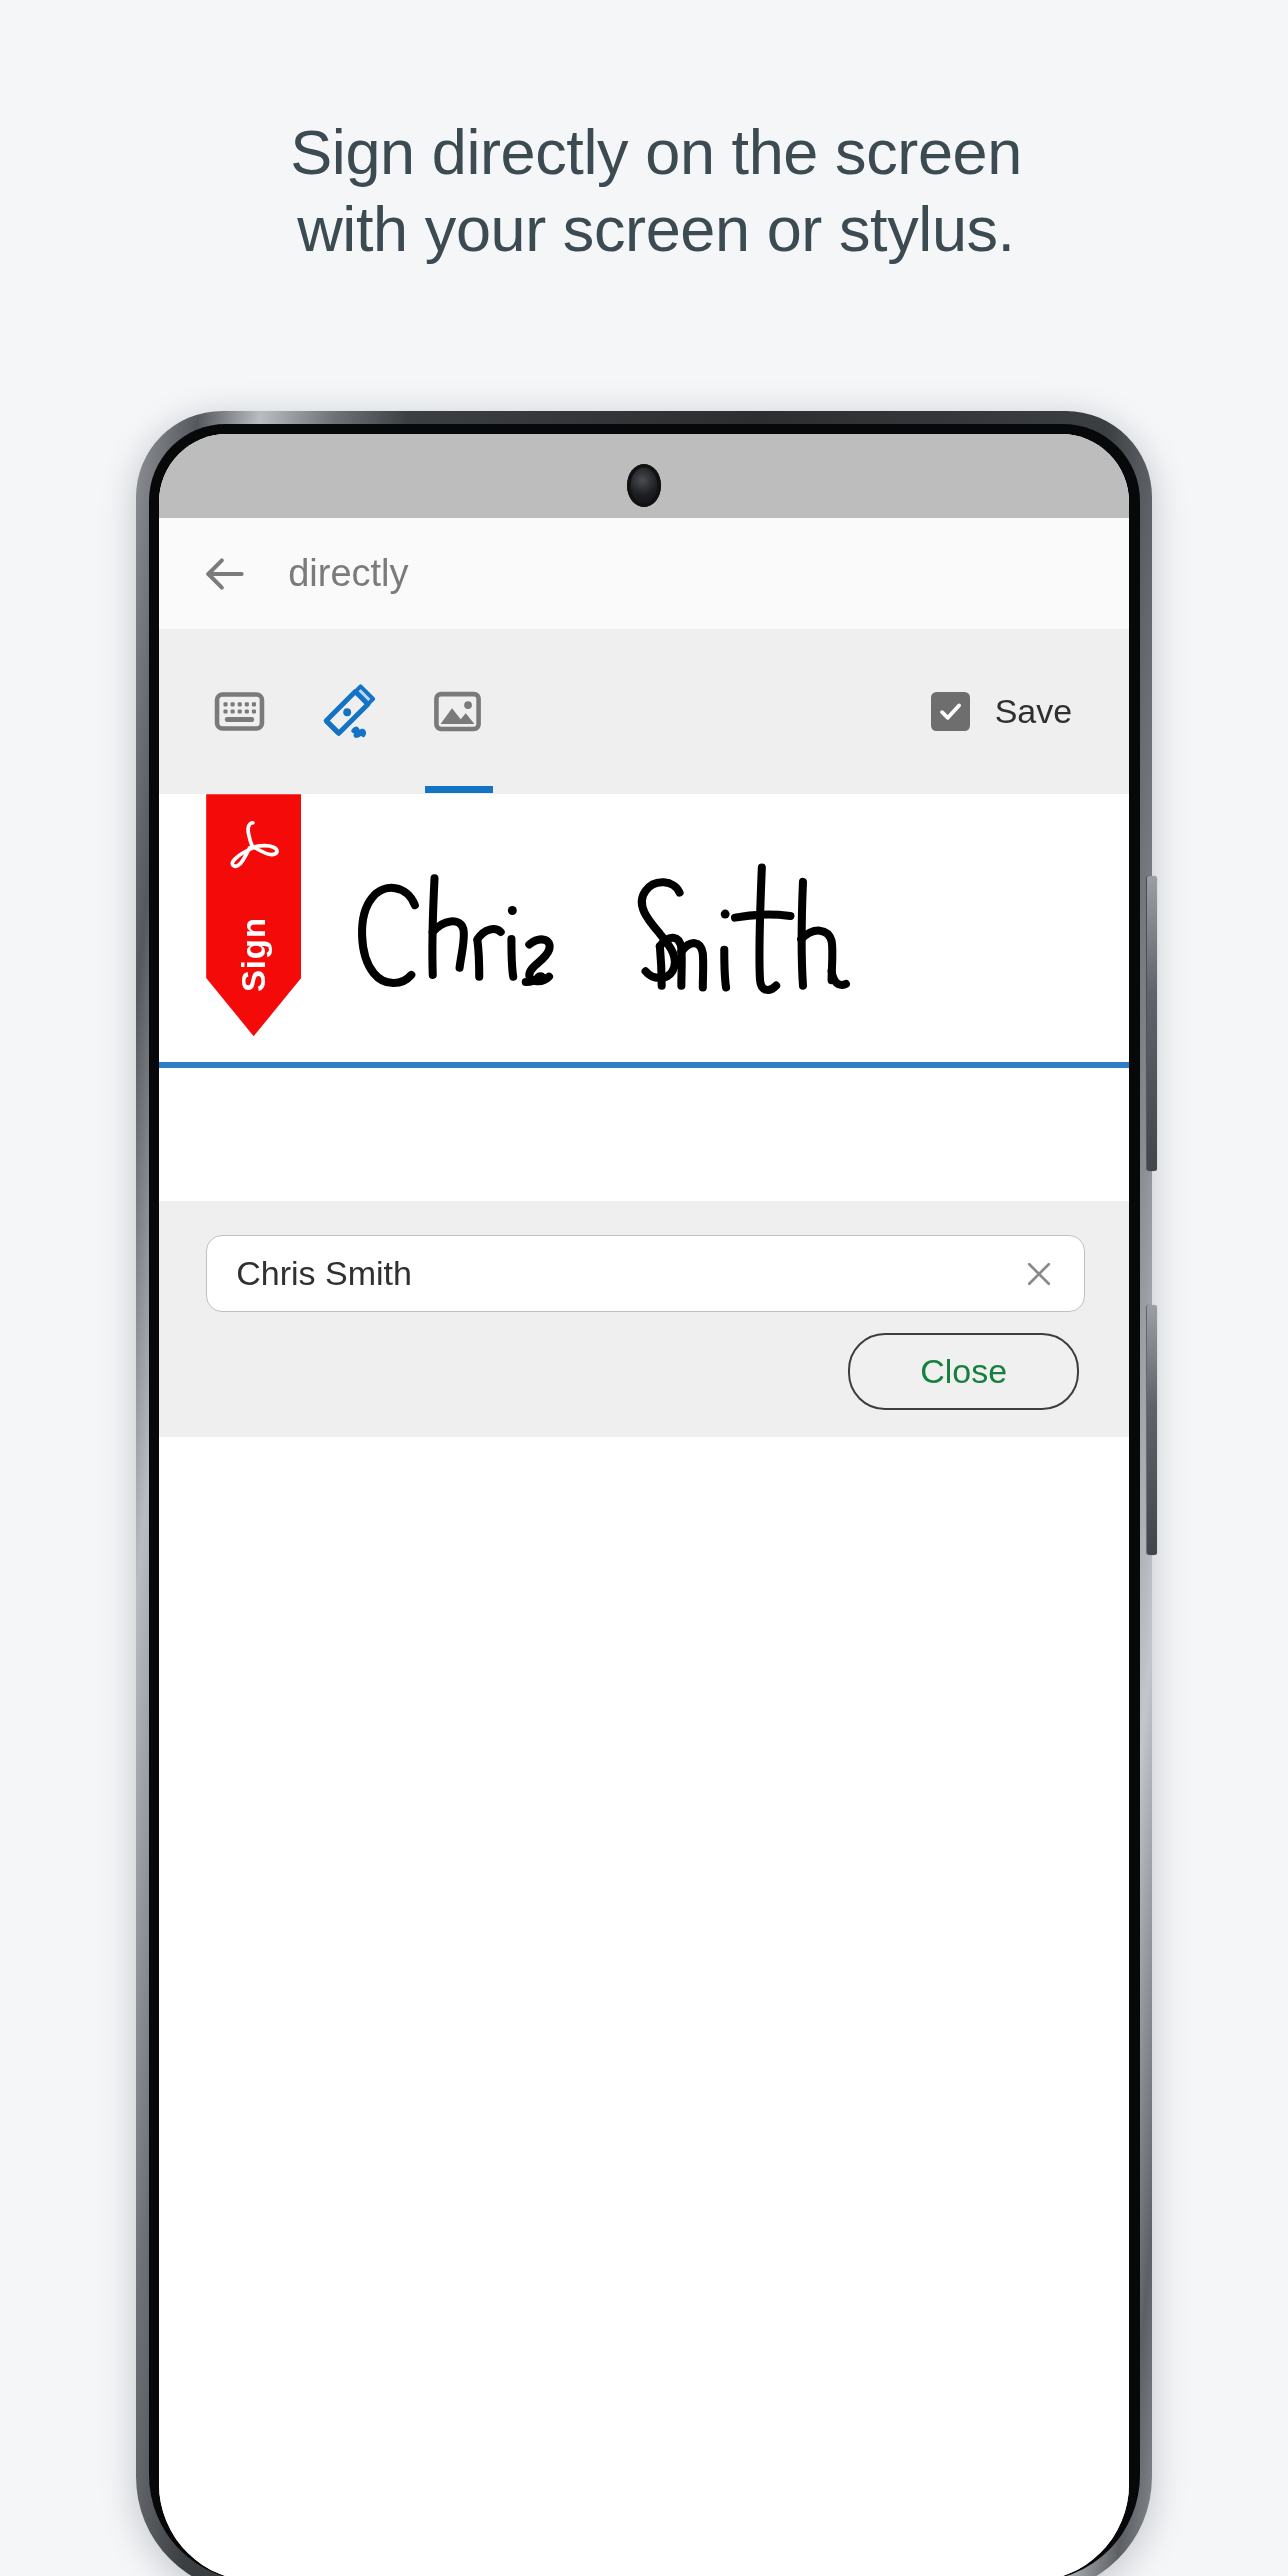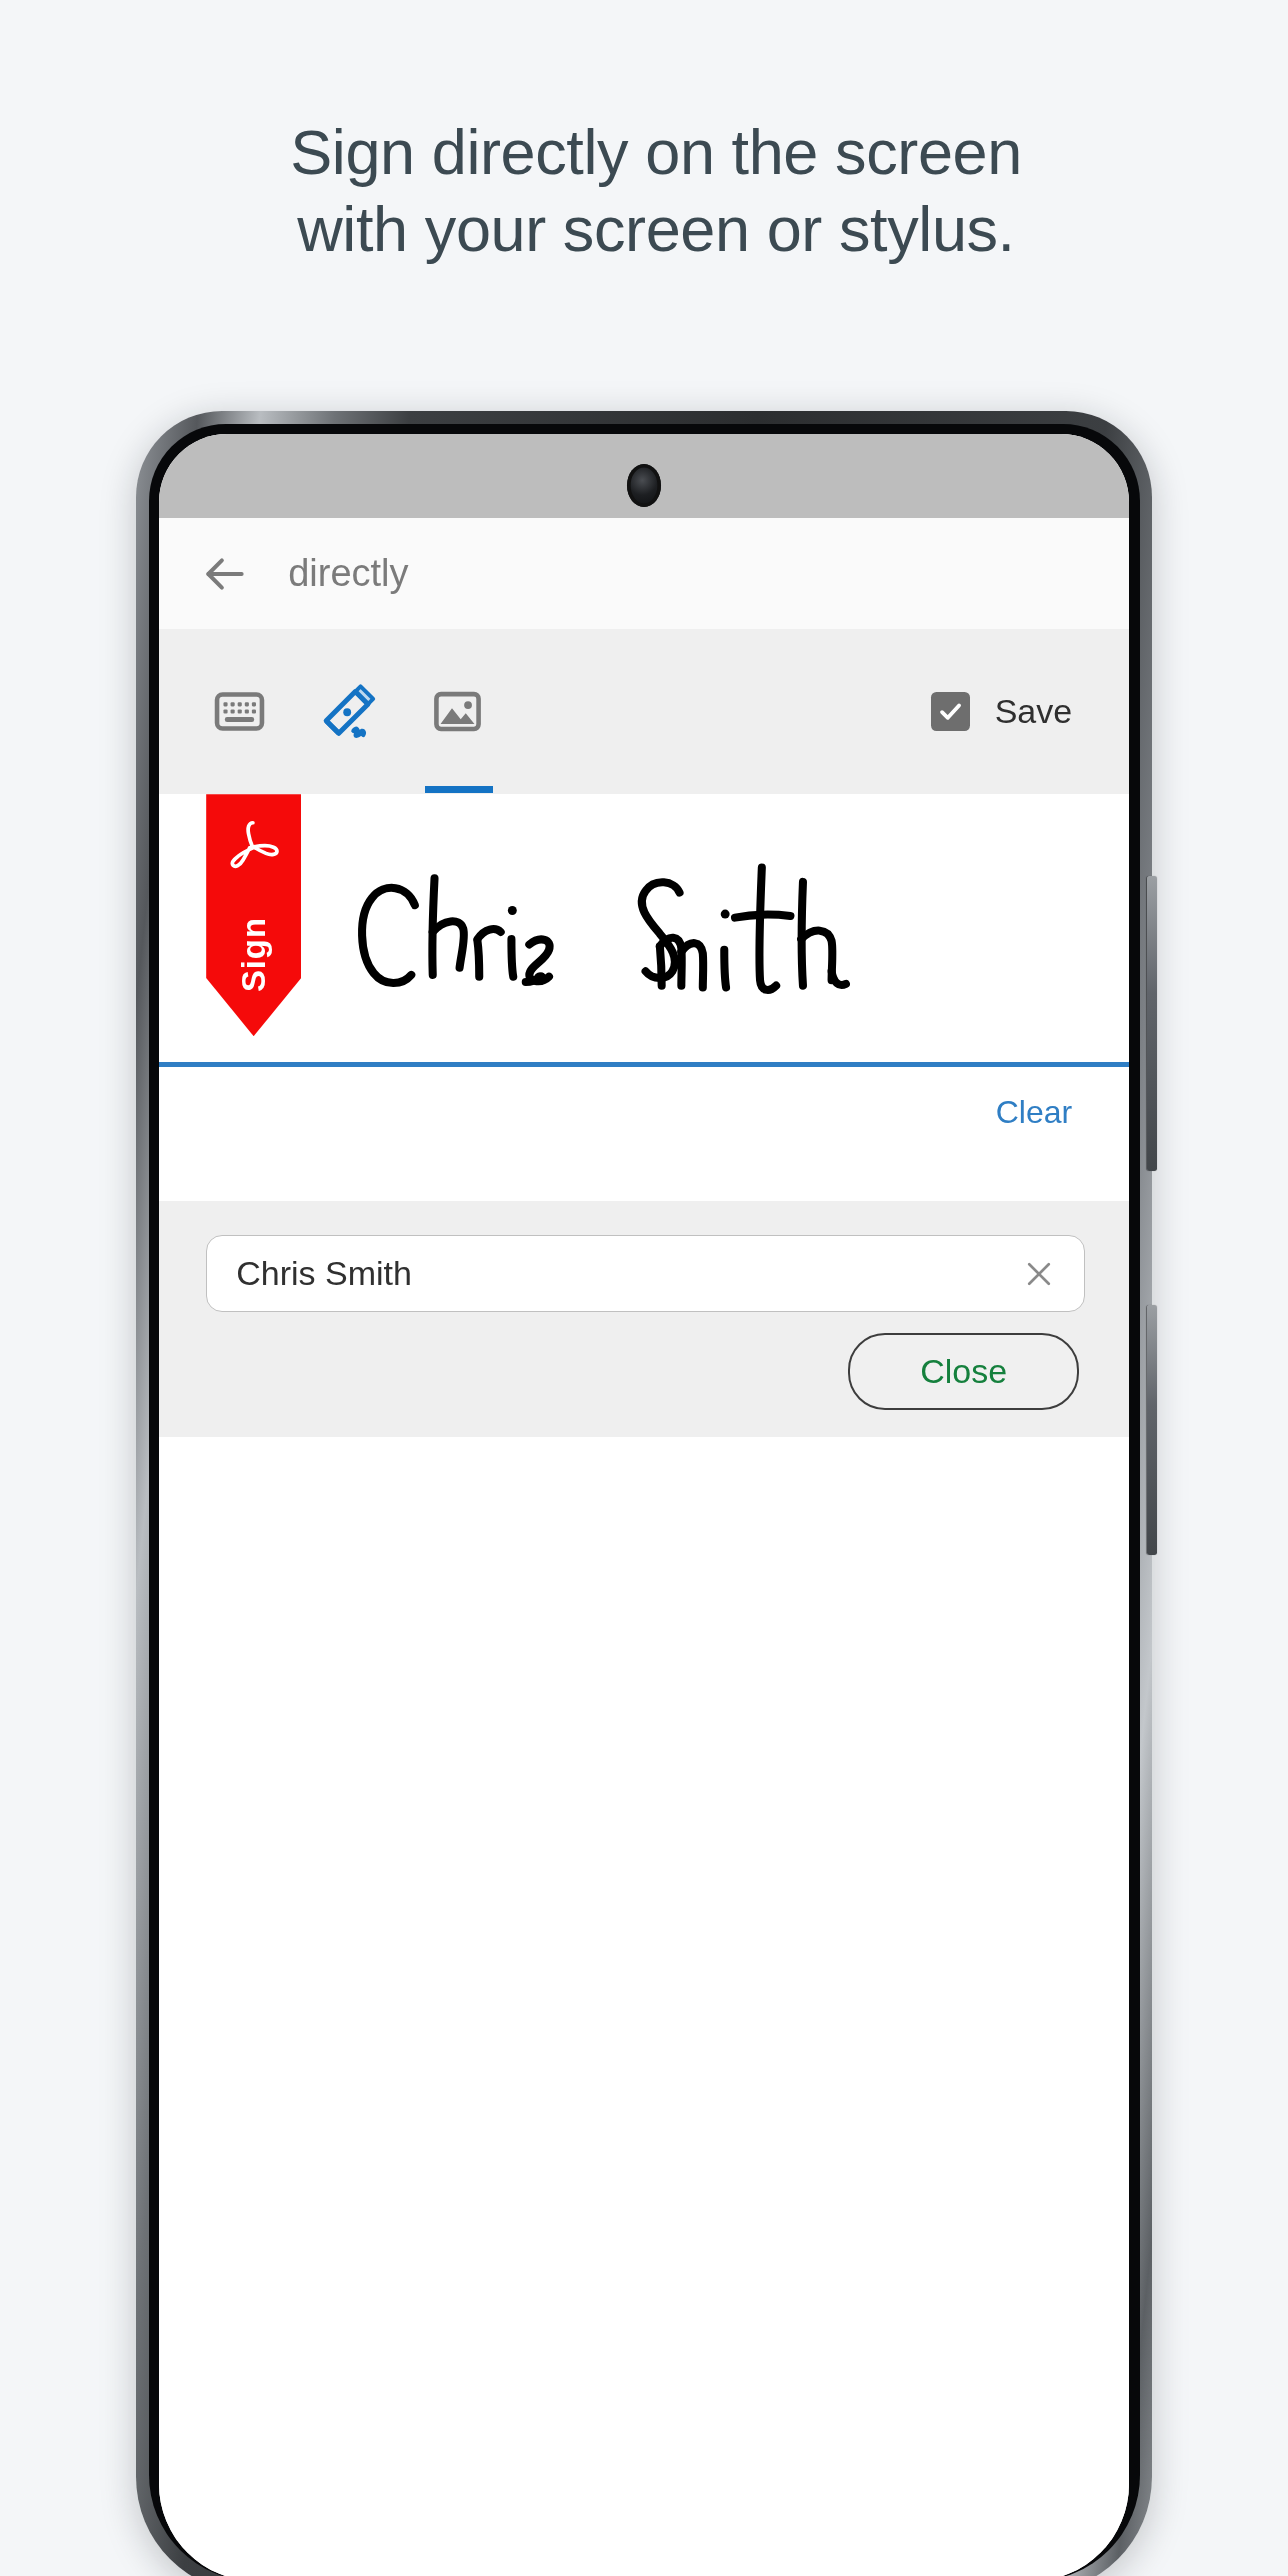--- a/index.html
+++ b/index.html
@@ -318,23 +318,20 @@
 
             <path d="M530 40 c-2 48-2 86 0 116"></path>
             <path d="M528 104 c14-14 30-12 34 2 c2 10 0 32 0 44"></path>
             <path d="M562 140 c2 12 8 18 16 14"></path>
           </g>
         </svg>
 
         <div class="sig-line"></div>
       </div>
 
-      <div class="clear-row">
-        <div class="clear-btn">Clear</div>
-      </div>
 
       <div class="panel">
         <div class="name-field">
           <div class="name-value" placeholder="Name">Chris Smith</div>
           <div class="field-clear">
             <svg width="36" height="36" viewBox="0 0 24 24" fill="none" stroke="#8a8a8a" stroke-width="1.8" stroke-linecap="round">
               <line x1="5.5" y1="5.5" x2="18.5" y2="18.5"></line>
               <line x1="18.5" y1="5.5" x2="5.5" y2="18.5"></line>
             </svg>
           </div>

